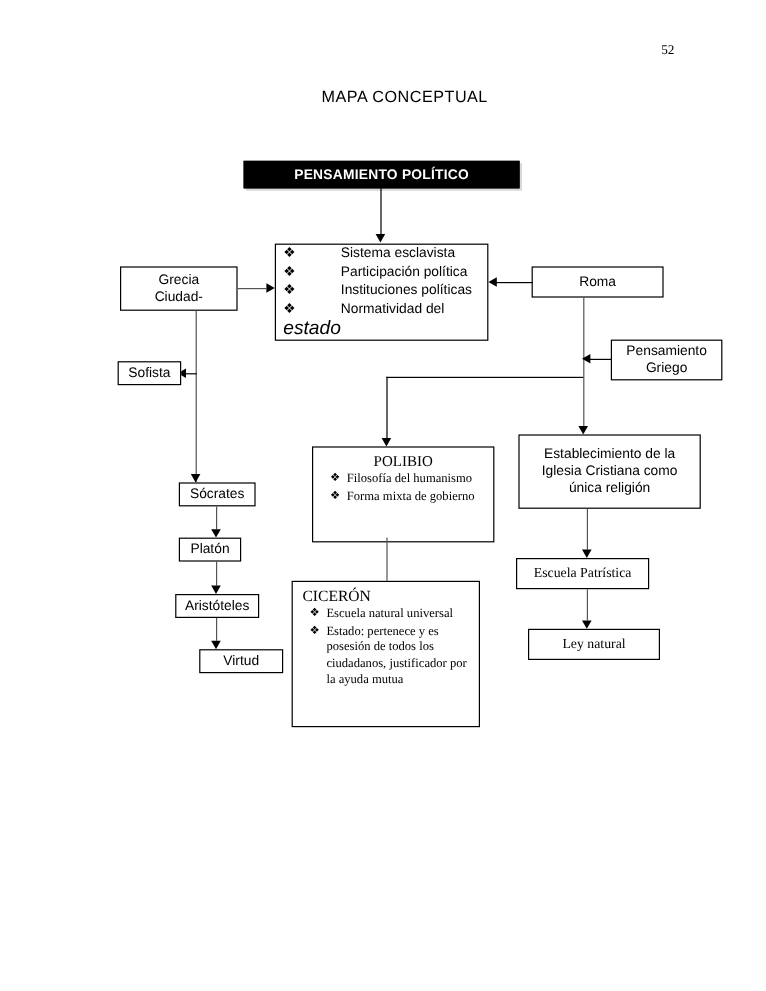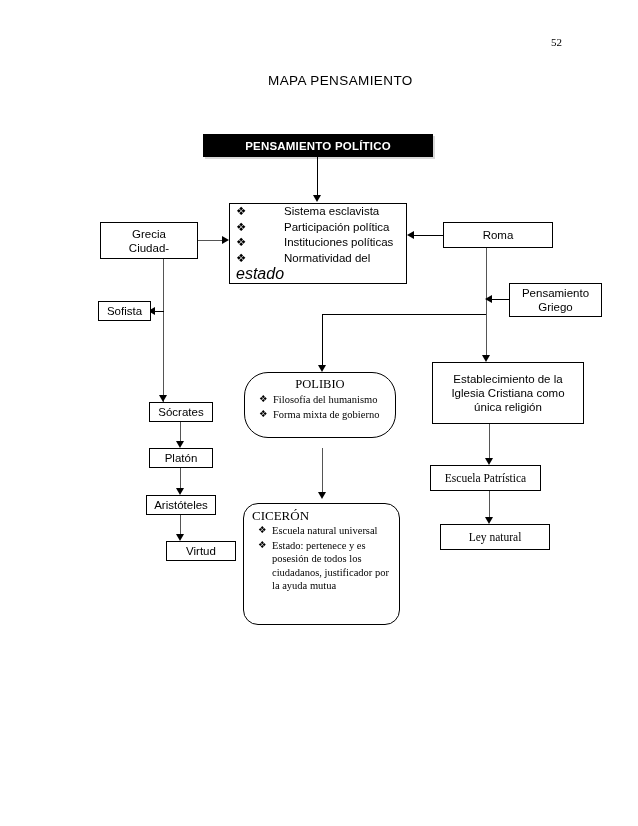--- a/index.html
+++ b/index.html
@@ -105,28 +105,28 @@
   .sbox .li {
     display: flex;
     font-size: 10.5px;
     line-height: 13.5px;
     padding-left: 14px;
     margin-top: 1px;
   }
   .sbox .mk { flex: 0 0 14px; font-size: 9.5px; }
   .sbox .tx { flex: 1; }
 
-  .polibio { left: 244px; top: 372px; width: 152px; height: 66px; border-radius: 24px; }
-  .ciceron { left: 243px; top: 503px; width: 157px; height: 122px; border-radius: 15px; }
+  .polibio { left: 260px; top: 372px; width: 152px; height: 80px; }
+  .ciceron { left: 243px; top: 484px; width: 157px; height: 122px; }
 
   
   .grecia    { left: 100px; top: 222px; width: 98px;  height: 37px; }
   .sofista   { left: 98px;  top: 301px; width: 53px;  height: 20px; }
   .socrates  { left: 149px; top: 402px; width: 64px;  height: 20px; }
-  .platon    { left: 149px; top: 448px; width: 64px;  height: 20px; }
+  .platon    { left: 149px; top: 448px; width: 52px;  height: 20px; }
   .aristot   { left: 146px; top: 495px; width: 70px;  height: 20px; }
   .virtud    { left: 166px; top: 541px; width: 70px;  height: 20px; }
 
   
   .roma      { left: 443px; top: 222px; width: 110px;  height: 26px; }
   .pgriego   { left: 509px; top: 283px; width: 93px;  height: 34px; }
   .estab     { left: 432px; top: 362px; width: 152px; height: 62px; }
   .escuela   { left: 430px; top: 465px; width: 111px; height: 26px; }
   .leynat    { left: 440px; top: 524px; width: 110px; height: 26px; }
 
@@ -156,21 +156,21 @@
     border-left: 7px solid #000000;
   }
 </style>
 </head>
 <body>
 
 <div id="page">
 
   <div class="abs page-num">52</div>
 
-  <div class="abs doc-title">MAPA PENSAMIENTO</div>
+  <div class="abs doc-title">MAPA CONCEPTUAL</div>
 
   <div class="abs banner">
     <span>PENSAMIENTO POLÍTICO</span>
   </div>
 
   <div class="abs ln lnv" style="left:317px; top:156px; height:39px;"></div>
   <div class="abs arrow-d" style="left:313px; top:195px;"></div>
 
   <div class="abs box listbox center-box">
     <div class="li">

